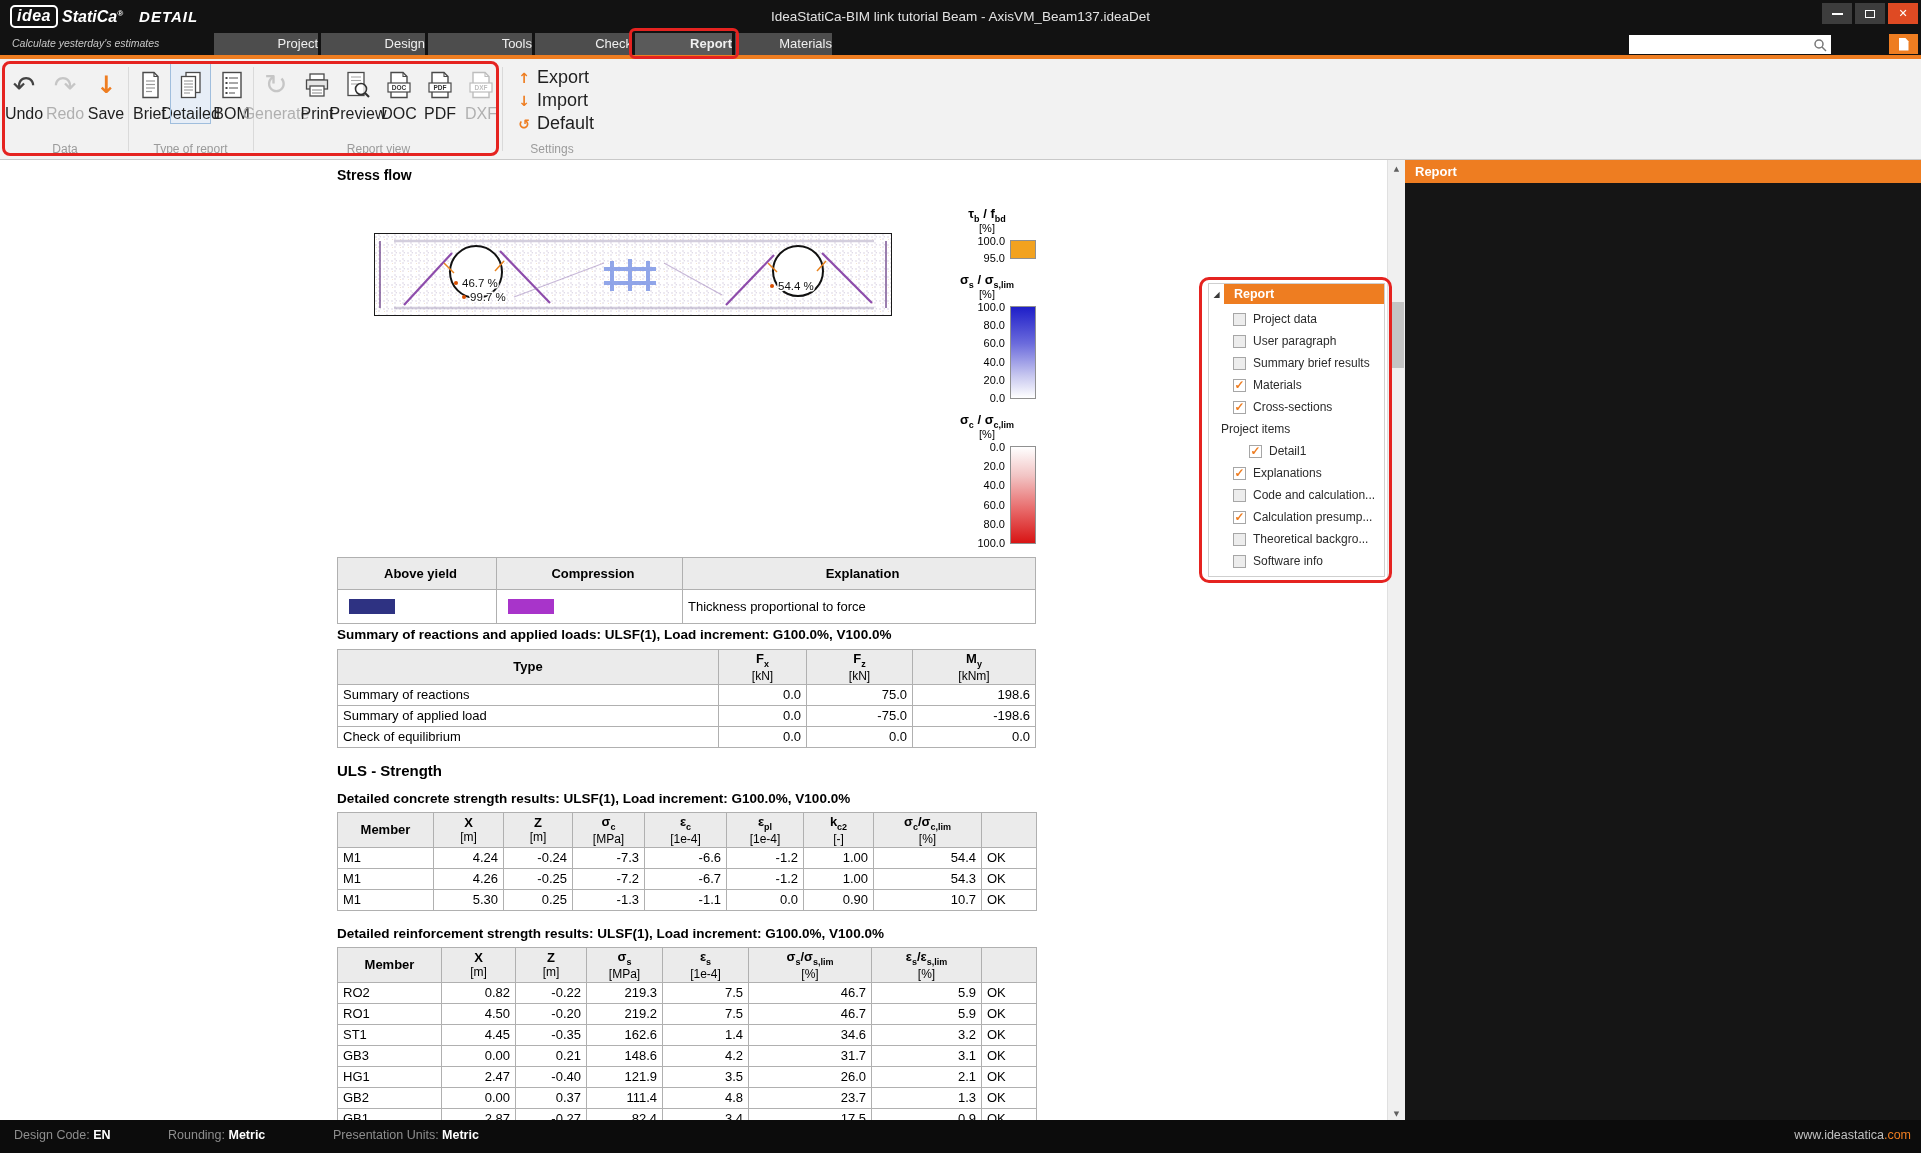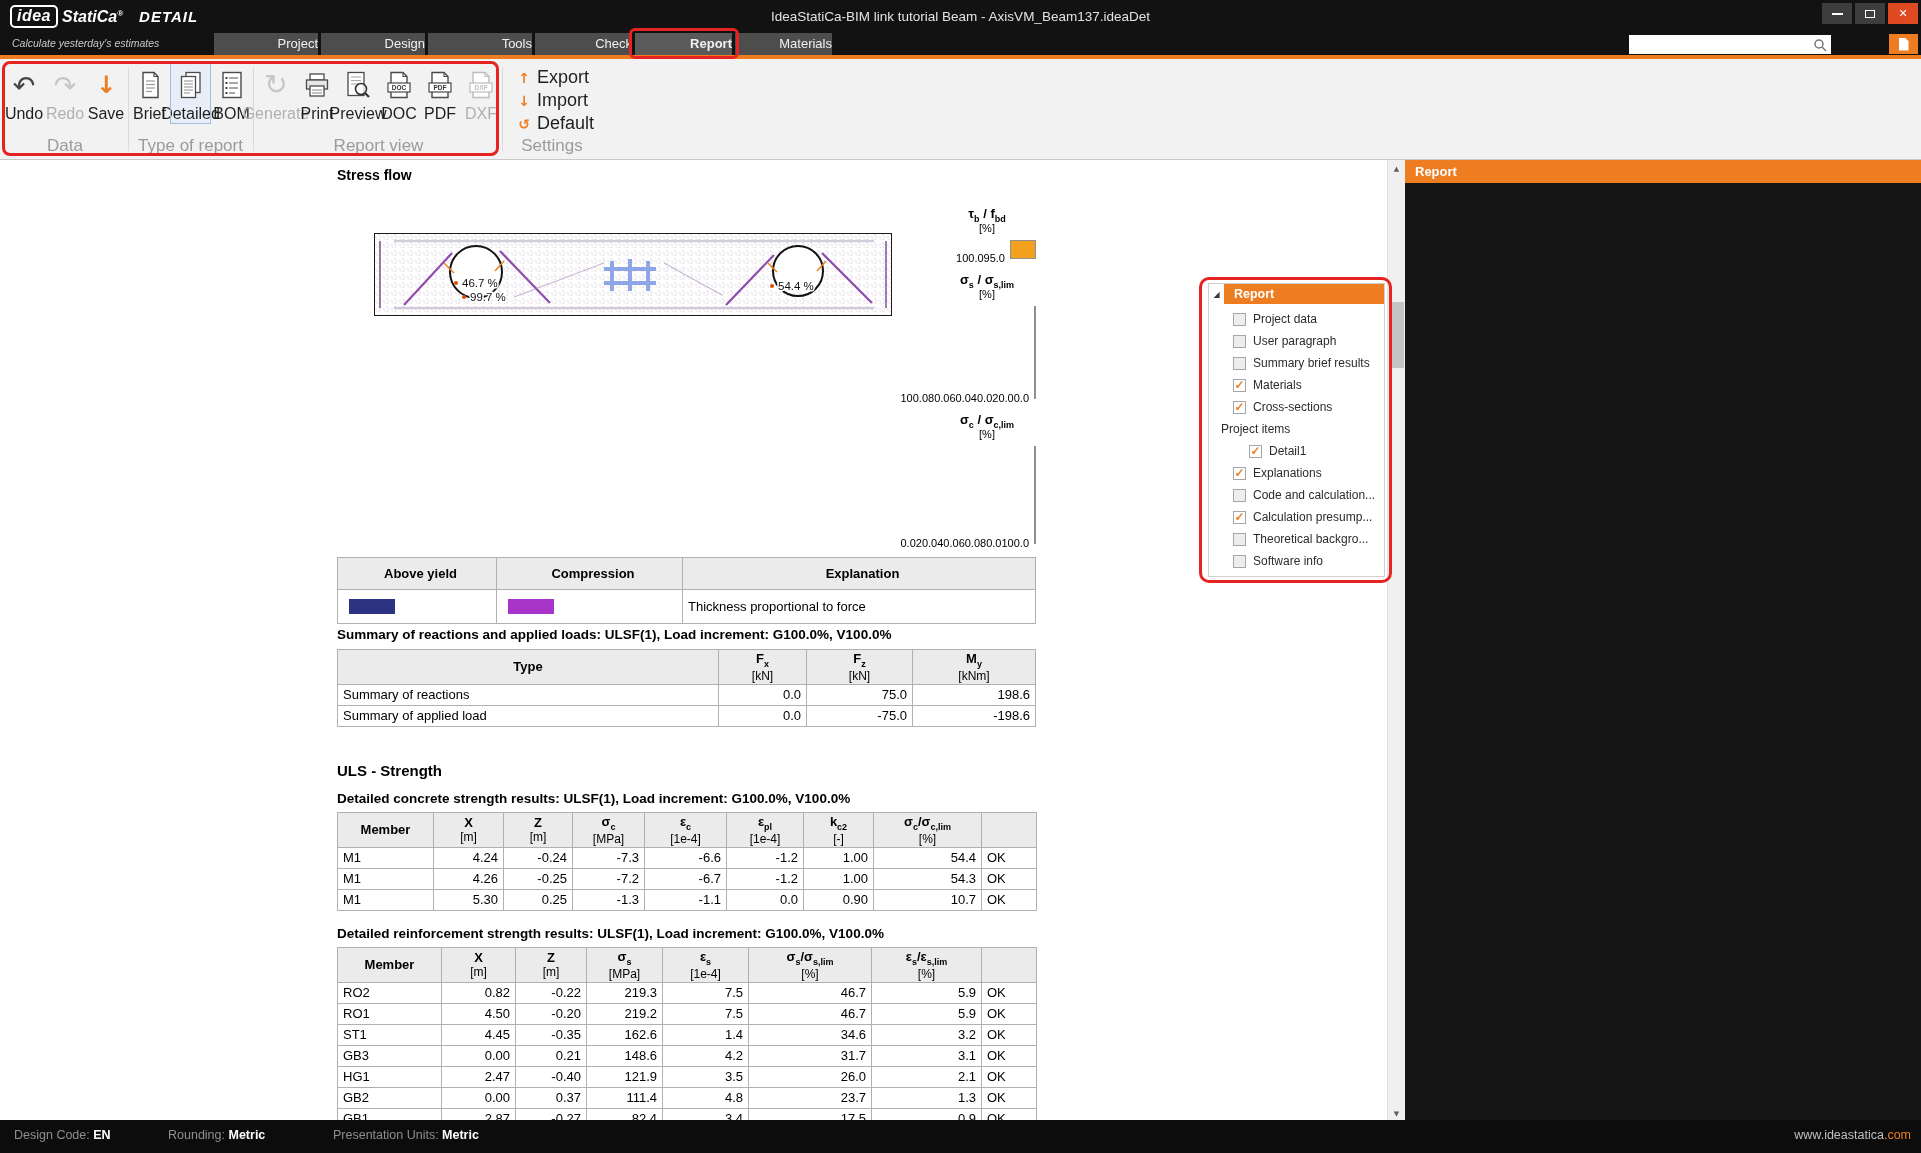--- a/index.html
+++ b/index.html
@@ -30,21 +30,21 @@
   .tab.active { font-weight:bold; background:#5a5a5a; }
   #searchbox { position:absolute; left:1629px; top:2px; width:202px; height:19px; background:#fff; display:flex; align-items:center; padding:0 4px; }
   #searchbox input { flex:1; border:none; outline:none; font-size:12px; height:15px; font-family:inherit; background:transparent; }
   #infobtn { position:absolute; left:1889px; top:1px; width:29px; height:20px; background:#ee7d21; display:flex; align-items:center; justify-content:center; cursor:pointer; }
   .page-glyph { width:10px; height:13px; background:#fff; clip-path:polygon(0 0,65% 0,100% 28%,100% 100%,0 100%); }
   #accent { position:absolute; left:0; top:55px; right:0; height:4px; background:#ee7d21; }
 
   
   #ribbon { position:absolute; left:0; top:59px; right:0; height:101px; background:#f2f2f2; border-bottom:1px solid #c9c9c9; }
   .rgroup { position:absolute; top:0; height:100%; }
-  .rgroup-label { position:absolute; bottom:3px; left:0; right:0; text-align:center; font-size:17px; color:#9b9b9b; }
+  .rgroup-label { position:absolute; bottom:3px; left:0; right:0; text-align:center; font-size:12px; color:#9b9b9b; }
   .rsep { position:absolute; top:8px; bottom:8px; width:1px; background:#dadada; }
   .rbtns { display:flex; justify-content:center; padding-top:5px; gap:2px; }
   .rbtn { width:39px; display:flex; flex-direction:column; align-items:center; cursor:pointer; padding:2px 0 0; }
   .rbtn .ric { height:38px; display:flex; align-items:center; justify-content:center; }
   .rbtn .rlb { font-size:16px; color:#1f1f1f; margin-top:1px; white-space:nowrap; }
   .rbtn.disabled .rlb { color:#b0b0b0; }
   .rbtn.selected { background:#e7eef7; outline:1px solid #a0bedd; }
   .glyph { font-family:"DejaVu Sans","Liberation Sans",sans-serif; line-height:1; }
   .g-undo { font-size:27px; color:#444; }
   .g-redo { font-size:27px; color:#c6c6c6; }
@@ -61,21 +61,21 @@
   #content { position:absolute; left:0; top:160px; width:1387px; height:962px; background:#fff; overflow:hidden; }
   .h-stress { position:absolute; left:337px; top:7px; font-size:14px; font-weight:bold; color:#000; }
   #beamfig { position:absolute; left:374px; top:73px; }
   .fig-label { font-size:11.5px; fill:#111; paint-order:stroke; stroke:#fff; stroke-width:3px; font-family:"Liberation Sans",sans-serif; }
 
   #scales { position:absolute; left:928px; top:46px; width:118px; }
   .scale { margin-bottom:13px; }
   .scale-title { text-align:center; font-size:13px; font-weight:bold; color:#000; height:16px; }
   .scale-unit { text-align:center; font-size:11px; color:#000; height:14px; }
   .scale-body { display:flex; justify-content:flex-end; padding-right:10px; margin-top:4px; }
-  .scale-labels { display:flex; flex-direction:row; justify-content:space-between; align-items:flex-end; font-size:11px; color:#000; margin-right:5px; margin-top:-5px; margin-bottom:-5px; }
+  .scale-labels { display:flex; flex-direction:column; justify-content:space-between; align-items:flex-end; font-size:11px; color:#000; margin-right:5px; margin-top:-5px; margin-bottom:-5px; }
   .scale-bar { width:26px; border:1px solid #909090; }
   .bar-orange { height:19px; background:#f2a21f; }
   .bar-blue { height:93px; background:linear-gradient(180deg,#1e1ec8,#6b6bdc 40%,#c6c6ef 75%,#ffffff); }
   .bar-red { height:98px; background:linear-gradient(180deg,#ffffff,#f2c4c4 30%,#e86a6a 65%,#d81414); }
 
   .rpt-heading { position:absolute; font-size:13.5px; font-weight:bold; color:#000; white-space:nowrap; }
   .rpt-heading.big { font-size:15px; }
   .rpt-table { position:absolute; border-collapse:collapse; table-layout:fixed; font-size:13px; color:#000; background:#fff; }
   .rpt-table th, .rpt-table td { border:1px solid #b0b0b0; padding:1px 5px; overflow:hidden; }
   .rpt-table th { background:#ebebeb; text-align:center; vertical-align:middle; font-weight:bold; }
@@ -494,20 +494,26 @@
           <td class="num">0.0</td>
           <td class="num">75.0</td>
           <td class="num">198.6</td>
         </tr>
         <tr>
           <td class="al">Summary of applied load</td>
           <td class="num">0.0</td>
           <td class="num">-75.0</td>
           <td class="num">-198.6</td>
         </tr>
+        <tr>
+          <td class="al">Check of equilibrium</td>
+          <td class="num">0.0</td>
+          <td class="num">0.0</td>
+          <td class="num">0.0</td>
+        </tr>
       </tbody>
     </table>
 
     <div class="rpt-heading big" style="left:337px;top:602px">ULS - Strength</div>
     <div class="rpt-heading" style="left:337px;top:631px">Detailed concrete strength results: ULSF(1), Load increment: G100.0%, V100.0%</div>
 
     <table class="rpt-table" style="left:337px;top:652px;width:699px">
       <colgroup>
           <col style="width:96px">
           <col style="width:70px">

